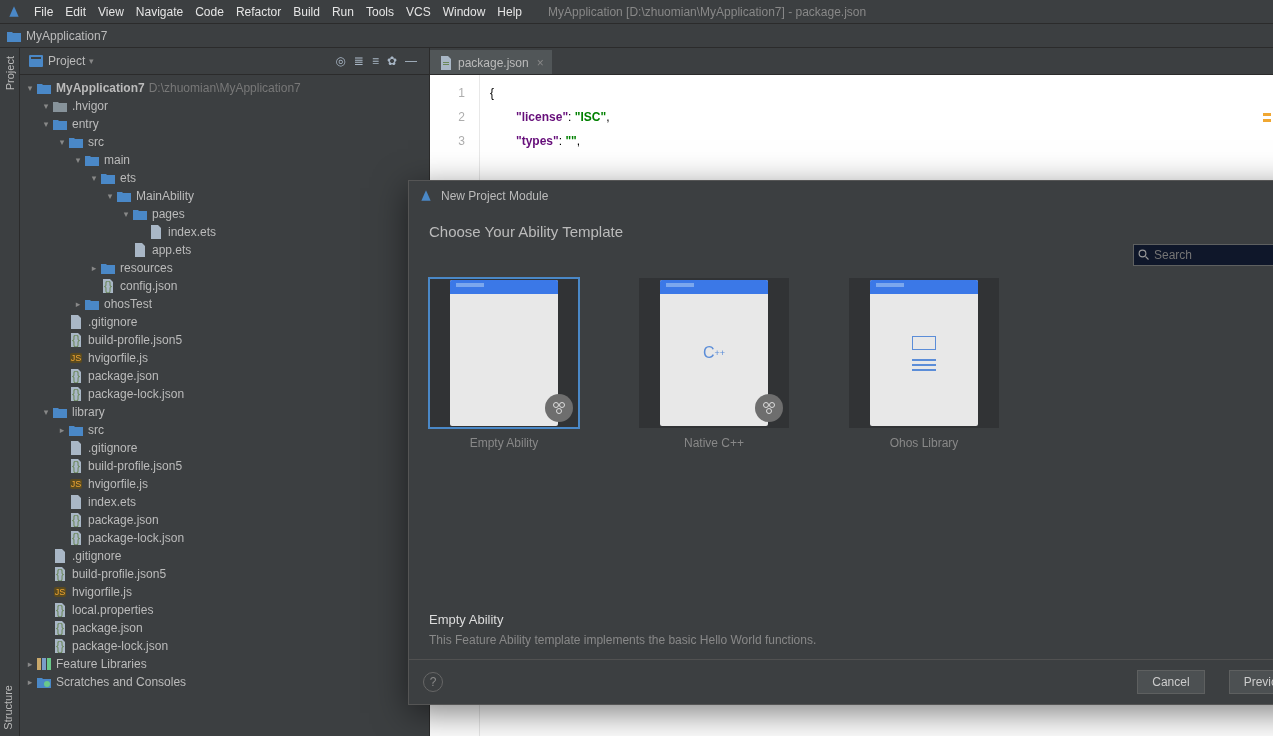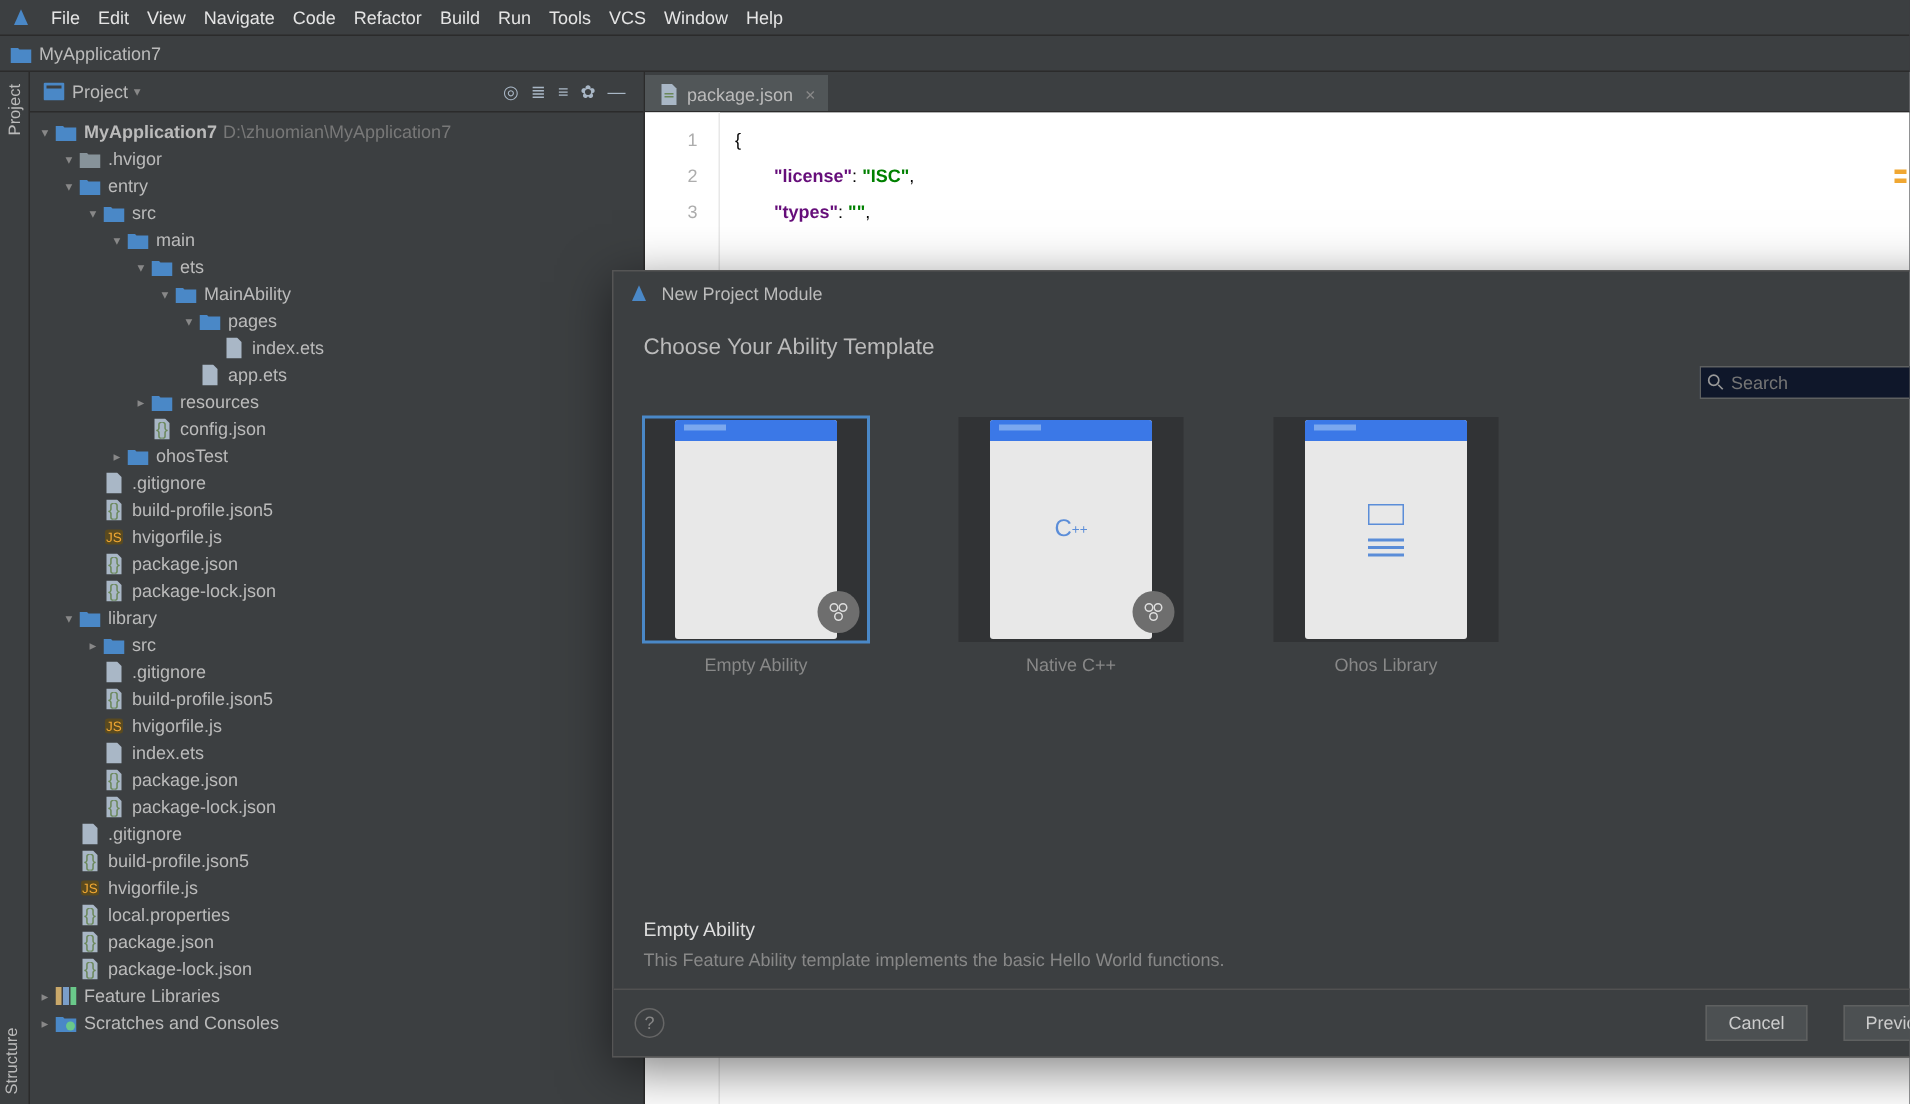--- a/index.html
+++ b/index.html
@@ -81,20 +81,21 @@
 </head>
 <body>
 
 <div class="menubar">
   <span class="logo">
     <svg width="14" height="14" viewBox="0 0 24 24">
         <path fill="#4a88c7" d="M12 2 L20 20 L4 20 Z"></path>
       </svg>
   </span>
   <span id="menuitems"><span class="item">File</span><span class="item">Edit</span><span class="item">View</span><span class="item">Navigate</span><span class="item">Code</span><span class="item">Refactor</span><span class="item">Build</span><span class="item">Run</span><span class="item">Tools</span><span class="item">VCS</span><span class="item">Window</span><span class="item">Help</span></span>
+  <span class="title">MyApplication [D:\zhuomian\MyApplication7] - package.json</span>
 </div>
 
 <div class="navbar">
   <span class="crumb">
     <span class="ficon folderblue">
       <svg width="14" height="12" viewBox="0 0 14 12">
           <path fill="#4a88c7" d="M0 2h5l1 1h8v9H0z"></path>
         </svg>
     </span>
     <span>MyApplication7</span>

